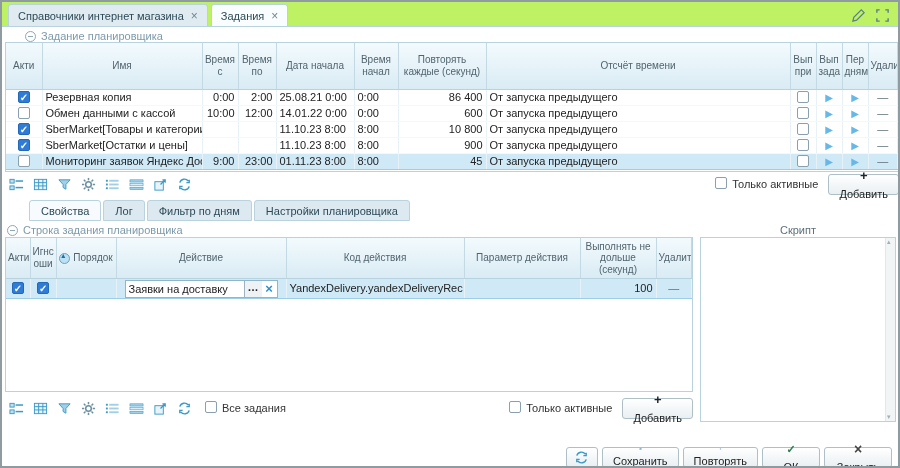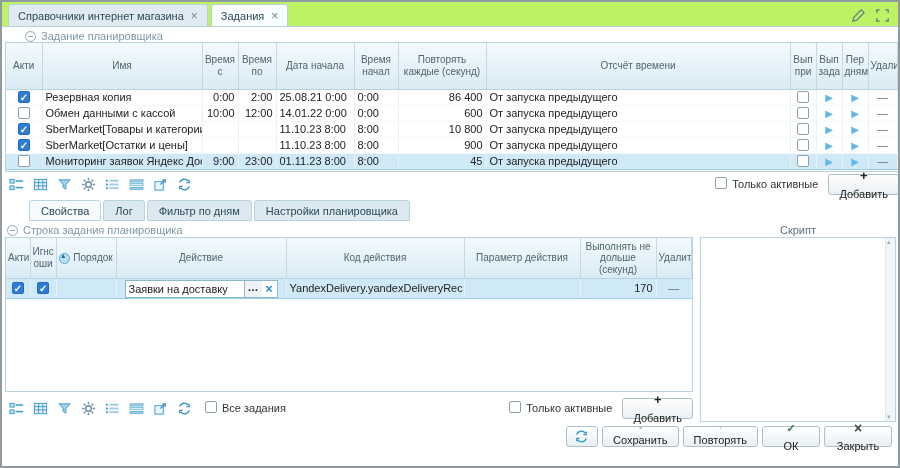--- a/index.html
+++ b/index.html
@@ -62,21 +62,21 @@
 .combo-clear{width:15px;text-align:center;color:#2f8dc9;font-weight:bold;font-size:13px;line-height:16px;}
 .combo-clear::before{content:"×";}
 
 
 .scriptbox{position:absolute;left:698px;top:235px;width:196px;height:185px;background:#fff;border:1px solid #b8d2de;}
 .scrollbar{position:absolute;right:0;top:0;bottom:0;width:10px;background:#f2f5f6;border-left:1px solid #e0e8ec;}
 .scrollbar::before{content:"▴";position:absolute;top:0;left:1px;font-size:7px;color:#9fb0b8;}
 .scrollbar::after{content:"▾";position:absolute;bottom:0;left:1px;font-size:7px;color:#9fb0b8;}
 
 
-.footer{position:absolute;right:6px;top:424px;display:flex;gap:4px;}
+.footer{position:absolute;right:6px;top:445px;display:flex;gap:4px;}
 .runbtn{position:absolute;right:6px;top:423px;width:184px;}
 .glyph-check::before{content:"✓";color:#2e7d4f;font-weight:bold;}
 .glyph-x::before{content:"×";color:#444;font-weight:bold;font-size:14px;line-height:1;}
 </style>
 </head>
 <body>
 
 <svg width="0" height="0" style="position:absolute">
   <symbol id="i-list" viewBox="0 0 16 16">
     <rect x="1" y="2.5" width="4.5" height="4" fill="#bfe0f0" stroke="#3b9ac7"></rect>
@@ -391,21 +391,21 @@
           <td></td>
           <td style="padding:0 8px">
             <div class="combo">
               <span class="combo-text">Заявки на доставку</span>
               <span class="combo-btn"></span>
               <span class="combo-clear"></span>
             </div>
           </td>
           <td>YandexDelivery.yandexDeliveryRec</td>
           <td></td>
-          <td class="c-right">170</td>
+          <td class="c-right">100</td>
           <td class="c-center"><span class="dash"></span></td>
         </tr>
       </tbody>
     </table>
   </div>
 
   <div class="toolbar" style="left:3px;top:394px;width:688px">
     <span class="tbtn">
         <svg class="ic">
           <use href="#i-list"></use>

